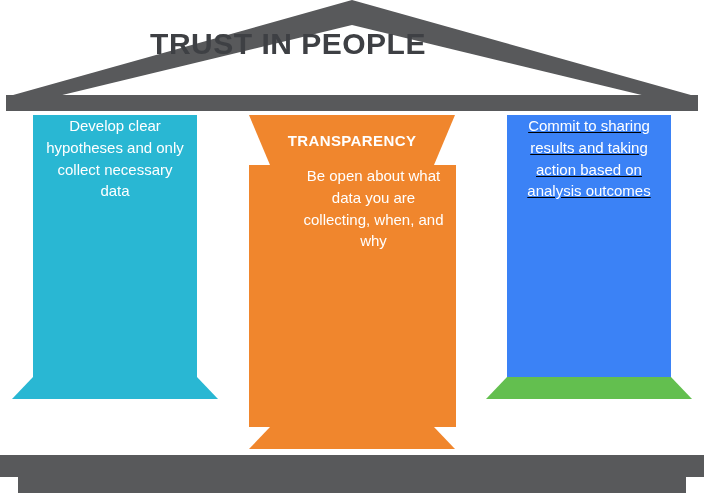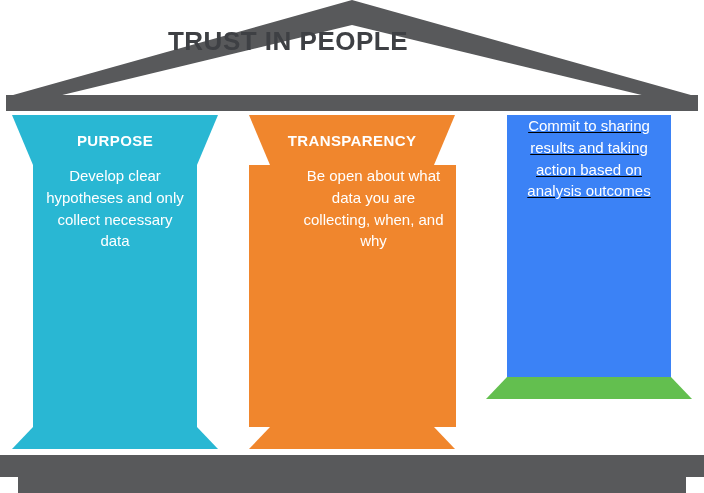--- a/index.html
+++ b/index.html
@@ -22,21 +22,21 @@
     left: 0;
     display: block;
   }
   .title-overlay {
     position: absolute;
     top: 24px;
     left: 0;
     width: 576px;
     text-align: center;
     color: #3e4044;
-    font-size: 26px;
+    font-size: 30px;
     font-weight: bold;
     letter-spacing: 0.5px;
     line-height: 1.35;
   }
   
   .architrave {
     position: absolute;
     top: 95px;
     left: 6px;
     width: 692px;
@@ -119,23 +119,20 @@
 
   <div class="title-overlay">
     <div>TRUST IN PEOPLE</div>
   </div>
 
   <div class="architrave" style="background-color: rgb(88, 89, 91);"></div>
 
   <div class="pillars">
 
     <div class="pillar">
-      <div class="capital" style="background-color: rgb(41, 183, 211);">
-        <div class="capital-label">PURPOSE</div>
-      </div>
       <div class="shaft" style="background-color: rgb(41, 183, 211);">
         <div class="shaft-text">Develop clear hypotheses and only collect necessary data</div>
       </div>
       <div class="base" style="background-color: rgb(41, 183, 211);"></div>
     </div>
 
     <div class="pillar">
       <div class="capital" style="background-color: rgb(240, 134, 45); align-items: center;">
         <div class="capital-label">TRANSPARENCY</div>
       </div>

